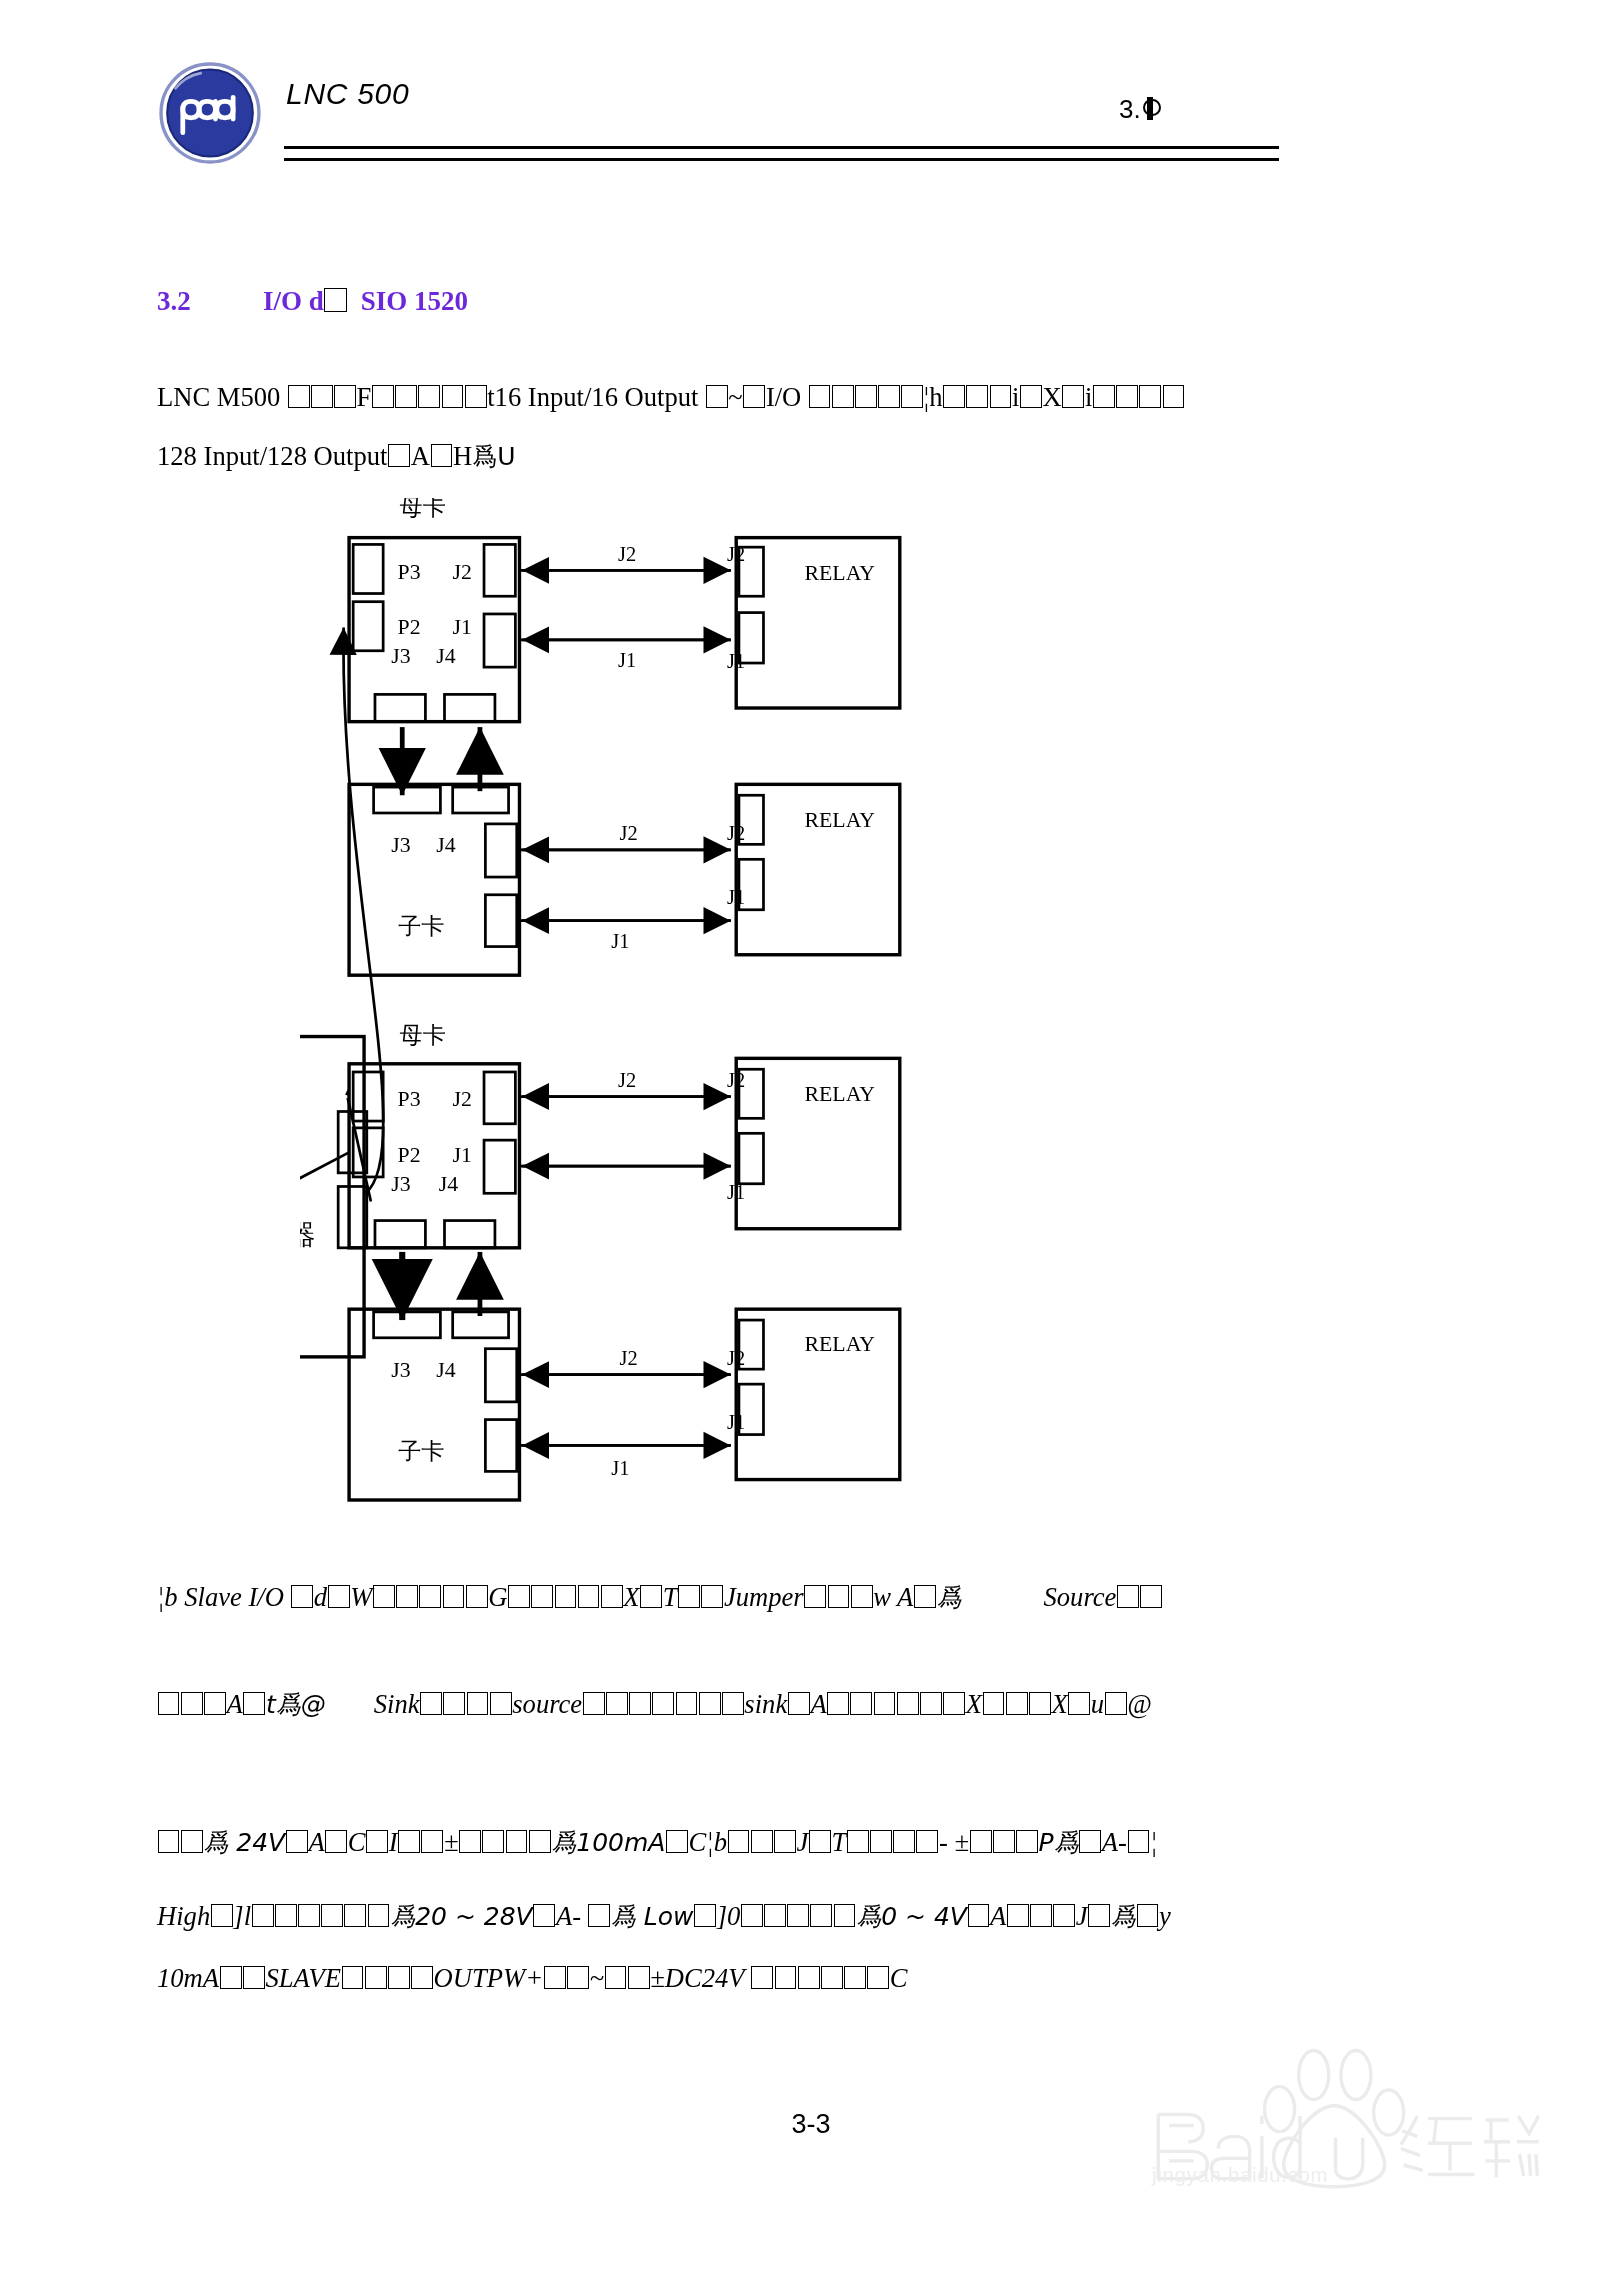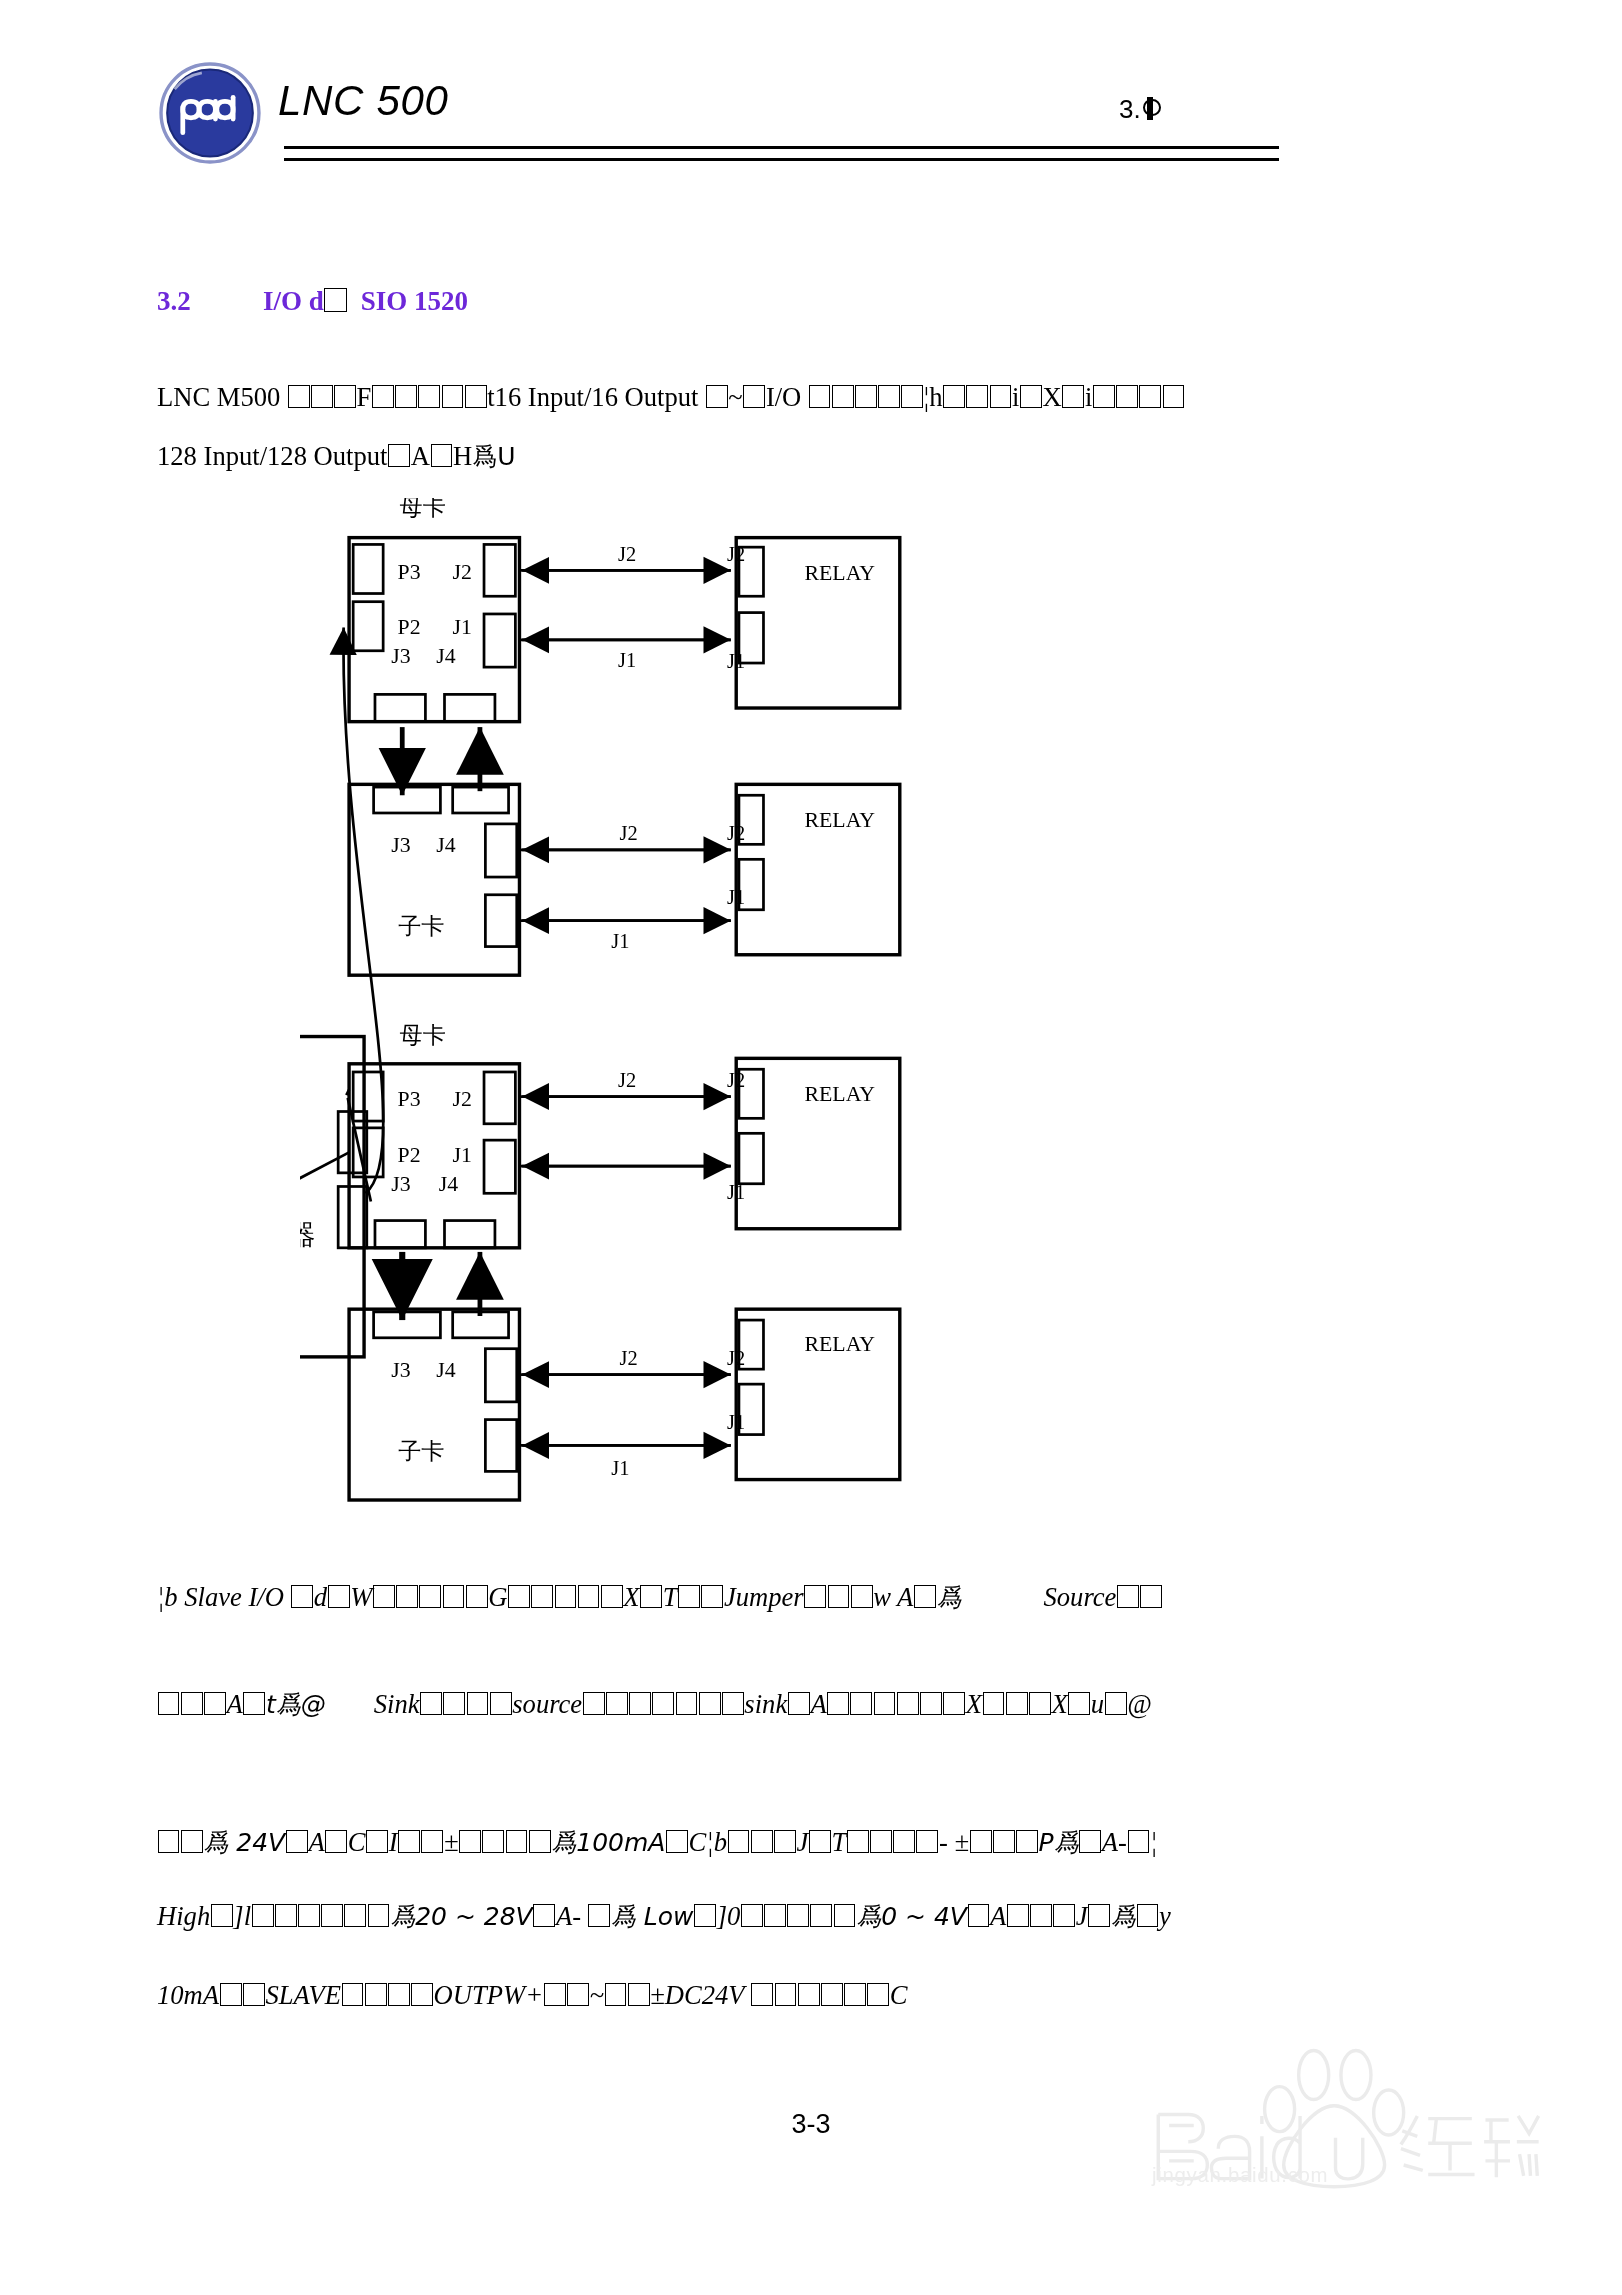--- a/index.html
+++ b/index.html
@@ -27,26 +27,26 @@
   .logo {
     position: absolute;
     left: 0px;
     top: 2.7px;
     width: 104px;
     height: 102px;
   }
   .logo svg { display: block; }
   .header-title {
     position: absolute;
-    left: 120px;
+    left: 128px;
     top: 17.7px;
     font-family: "Liberation Sans", sans-serif;
     font-style: italic;
     font-weight: normal;
-    font-size: 42px;
+    font-size: 30px;
     letter-spacing: 0.7px;
     color: #000;
     white-space: nowrap;
   }
   .header-chapter {
     position: absolute;
     left: 961px;
     top: 35px;
     font-family: "Liberation Sans", sans-serif;
     font-size: 26px;
@@ -125,21 +125,21 @@
     font-size: 26.6px;
     color: #000;
     white-space: nowrap;
     left: 157px;
     font-style: italic;
   }
   .pb1 { top: 1581px; }
   .pb2 { top: 1688px; }
   .pb3 { top: 1794px; margin-top: 32px; }
   .pb4 { top: 1900px; }
-  .pb5 { top: 1963px; margin-top: 17px; }
+  .pb5 { top: 1963px; }
 
   .cjk {
     font-family: "DejaVu Sans", sans-serif;
     font-size: 25px;
   }
   .gap-md { display: inline-block; width: 48px; }
   .gap-lg { display: inline-block; width: 82px; }
 
   
   .footer-pagenum {

